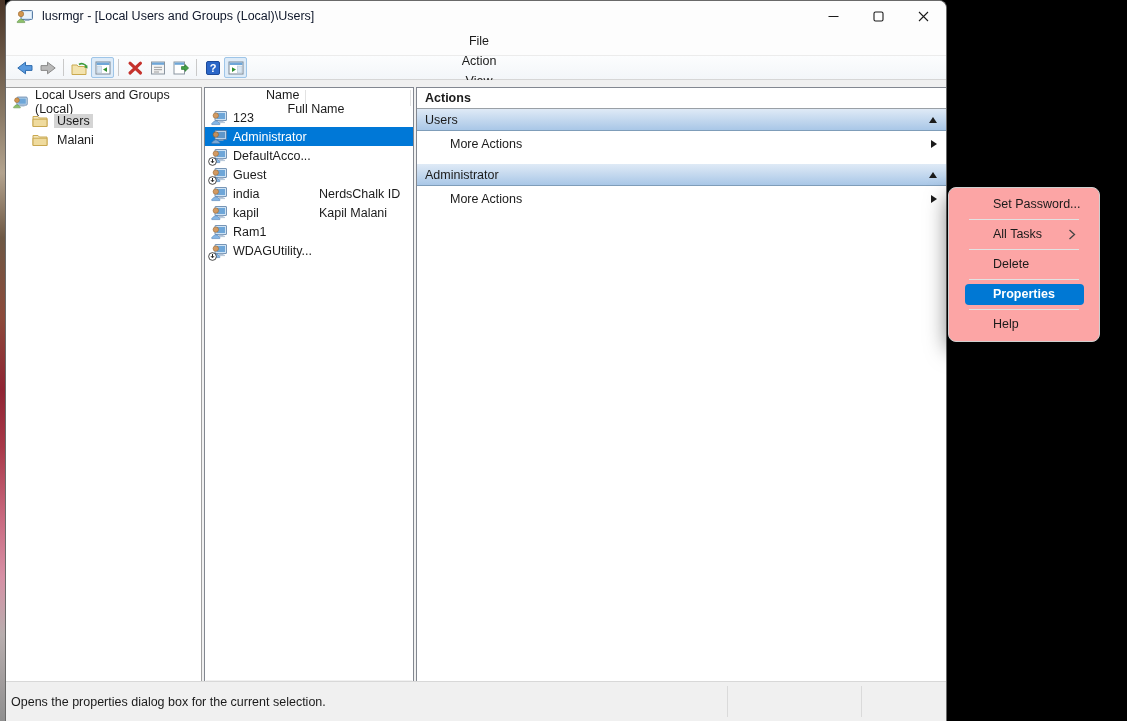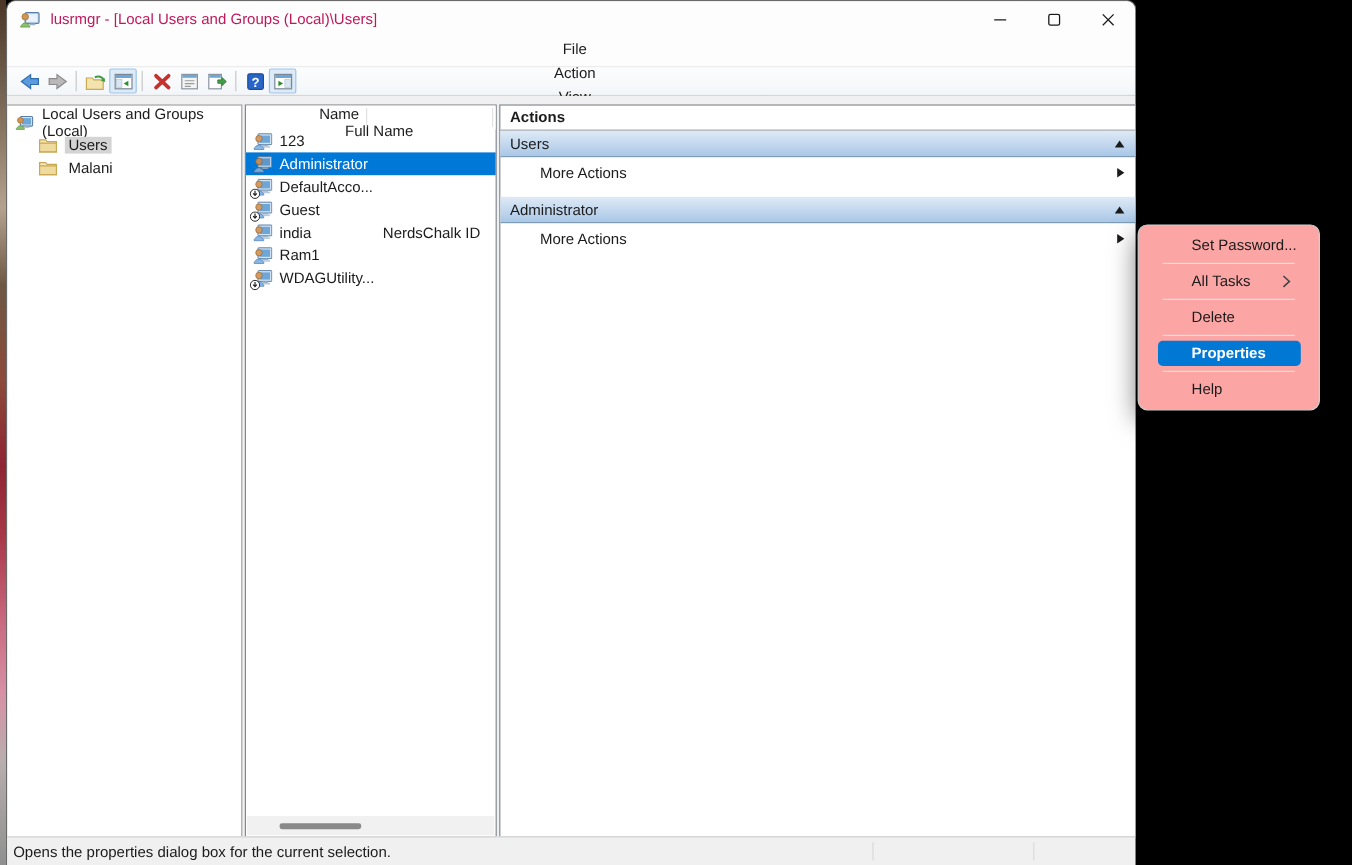--- a/index.html
+++ b/index.html
@@ -14,21 +14,21 @@
   .desktop-strip { position:absolute; left:0; top:0; width:5px; height:721px;
     background:linear-gradient(180deg,#4a3527 0%,#8a7a66 16%,#b3a38e 24%,#6e5844 33%,#8c4a3a 44%,#8f2433 54%,#a83848 62%,#c96a80 72%,#d790a5 80%,#b8aeae 88%,#8f8f8f 100%); }
 
   
   .window { position:absolute; left:5px; top:0; width:942px; height:721px;
     background:#fdfdfd; border-radius:8px 8px 0 0; overflow:hidden;
     border:1px solid #6a6a6a; border-bottom:none; }
 
   .titlebar { height:30px; display:flex; align-items:center; background:#fdfdfd; }
   .app-icon { width:18px; height:18px; margin-left:10px; flex:0 0 auto; }
-  .title-text { margin-left:8px; font-size:12.5px; color:#be185d; white-space:nowrap; }
+  .title-text { margin-left:8px; font-size:12.5px; color:#0f172a; white-space:nowrap; }
   .win-controls { margin-left:auto; display:flex; height:100%; }
   .win-btn { width:45px; height:100%; display:flex; align-items:center; justify-content:center; }
 
   .menubar { height:24px; display:flex; align-items:center; padding-left:6px; background:#fdfdfd;flex-direction:column; }
   .menu-item { padding:3px 9px; font-size:12.5px; }
 
   .toolbar { height:25px; display:flex; align-items:center; padding-left:7px;
     background:linear-gradient(#fcfdfe,#f3f6f9); border-top:1px solid #ececec; border-bottom:1px solid #d6d6d6; }
   .tb-btn { width:23px; height:21px; display:flex; align-items:center; justify-content:center; border:1px solid transparent; }
   .tb-btn.active { background:#ddebf8; border:1px solid #9ec5e8; border-radius:2px; }
@@ -69,21 +69,21 @@
   
   .actions-title { height:21px; line-height:21px; font-weight:bold; padding-left:8px; border-bottom:1px solid #9aa0a6; }
   .asec-header { height:22px; display:flex; align-items:center; padding:0 10px 0 8px;
     background:linear-gradient(#dfeaf6,#a9c7e7); border-bottom:1px solid #7f9db9; }
   .asec-item { height:26px; display:flex; align-items:center; padding:0 10px 0 33px; }
   .tri-up { margin-left:auto; width:0; height:0; border-left:4.5px solid transparent; border-right:4.5px solid transparent; border-bottom:6px solid #1b1b1b; }
   .tri-right { margin-left:auto; width:0; height:0; border-top:4.5px solid transparent; border-bottom:4.5px solid transparent; border-left:6px solid #1b1b1b; }
   .asec-gap { height:7px; }
 
   
-  .statusbar { position:absolute; left:0; right:0; bottom:0; height:24px; background:#f0f0f0;
+  .statusbar { position:absolute; left:0; right:0; bottom:0; height:40px; background:#f0f0f0;
     border-top:1px solid #d8d8d8; display:flex; align-items:center; padding-left:5px; }
   .sb-div { position:absolute; top:4px; bottom:4px; width:1px; background:#dadada; }
 
   
   .context-menu { position:absolute; left:948px; top:187px; width:152px;
     background:#fca5a5; border:1px solid #cfcfcf; border-radius:8px; padding:6px 11px;
     box-shadow:0 8px 22px rgba(0,0,0,.55); z-index:10; }
   .cm-item { position:relative; height:21px; line-height:21px; padding-left:33px; white-space:nowrap; }
   .cm-sep { height:1px; background:#e2e2e2; margin:4px 9px; }
   .cm-chevron { position:absolute; right:12px; top:5px; width:8px; height:11px; }
@@ -310,20 +310,34 @@
               <rect x="7.5" y="10.5" width="5" height="1.3" fill="#9ab0c8"></rect>
               <rect x="6" y="11.8" width="8" height="1.3" fill="#b9c9da"></rect>
               <circle cx="4.8" cy="5.6" r="2.7" fill="#d29a63" stroke="#9c6a33" stroke-width="0.6"></circle>
               <path d="M0.8 13.6 Q4.8 7.8 8.8 13.6 L8.8 14.6 L0.8 14.6 Z" fill="#86b7e6" stroke="#4f7fb5" stroke-width="0.6"></path>
             </svg>
         </span>
         <span class="lname">india</span>
         <span class="lfull">NerdsChalk ID</span>
       </div>
 
+      <div class="lrow">
+        <span class="icon-w">
+          <svg class="main" viewBox="0 0 16 16">
+              <rect x="4" y="1.5" width="11.5" height="9" rx="0.5" fill="#cfe3f4" stroke="#5a7da5" stroke-width="0.8"></rect>
+              <rect x="5.5" y="3" width="8.5" height="6" fill="#6ea6d8"></rect>
+              <rect x="7.5" y="10.5" width="5" height="1.3" fill="#9ab0c8"></rect>
+              <rect x="6" y="11.8" width="8" height="1.3" fill="#b9c9da"></rect>
+              <circle cx="4.8" cy="5.6" r="2.7" fill="#d29a63" stroke="#9c6a33" stroke-width="0.6"></circle>
+              <path d="M0.8 13.6 Q4.8 7.8 8.8 13.6 L8.8 14.6 L0.8 14.6 Z" fill="#86b7e6" stroke="#4f7fb5" stroke-width="0.6"></path>
+            </svg>
+        </span>
+        <span class="lname">kapil</span>
+        <span class="lfull">Kapil Malani</span>
+      </div>
 
       <div class="lrow">
         <span class="icon-w">
           <svg class="main" viewBox="0 0 16 16">
               <rect x="4" y="1.5" width="11.5" height="9" rx="0.5" fill="#cfe3f4" stroke="#5a7da5" stroke-width="0.8"></rect>
               <rect x="5.5" y="3" width="8.5" height="6" fill="#6ea6d8"></rect>
               <rect x="7.5" y="10.5" width="5" height="1.3" fill="#9ab0c8"></rect>
               <rect x="6" y="11.8" width="8" height="1.3" fill="#b9c9da"></rect>
               <circle cx="4.8" cy="5.6" r="2.7" fill="#d29a63" stroke="#9c6a33" stroke-width="0.6"></circle>
               <path d="M0.8 13.6 Q4.8 7.8 8.8 13.6 L8.8 14.6 L0.8 14.6 Z" fill="#86b7e6" stroke="#4f7fb5" stroke-width="0.6"></path>

